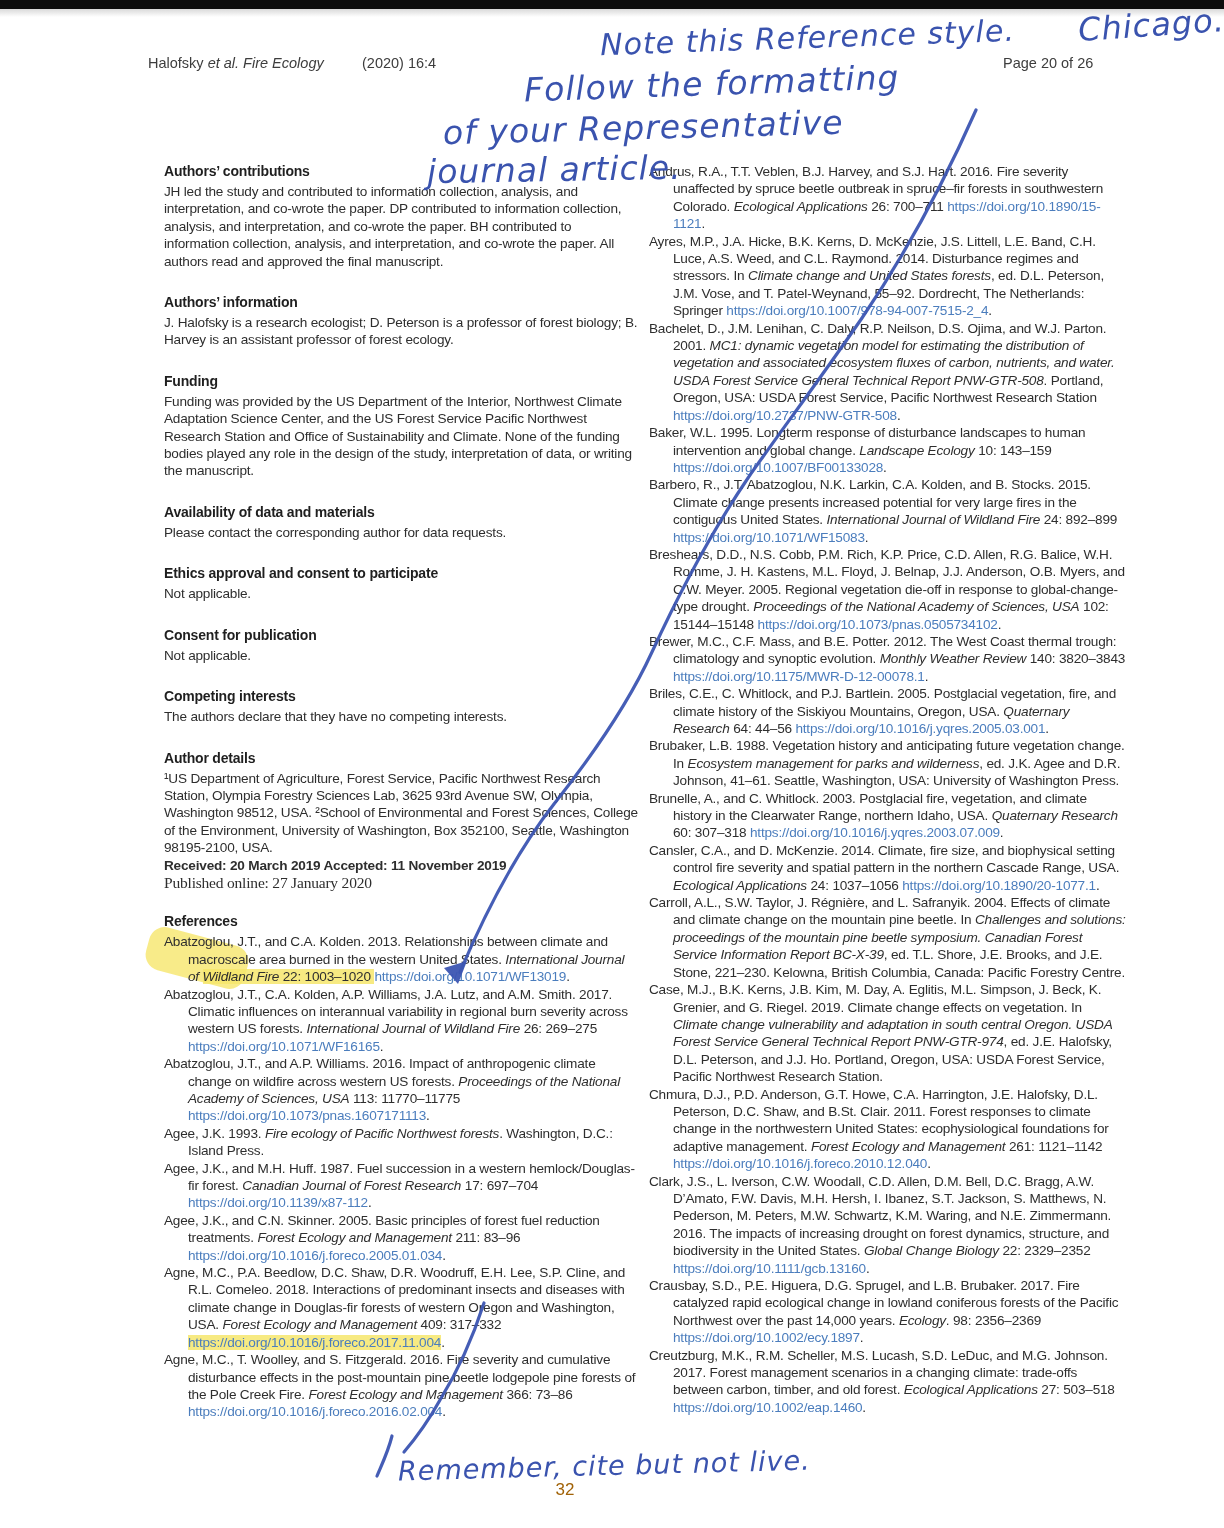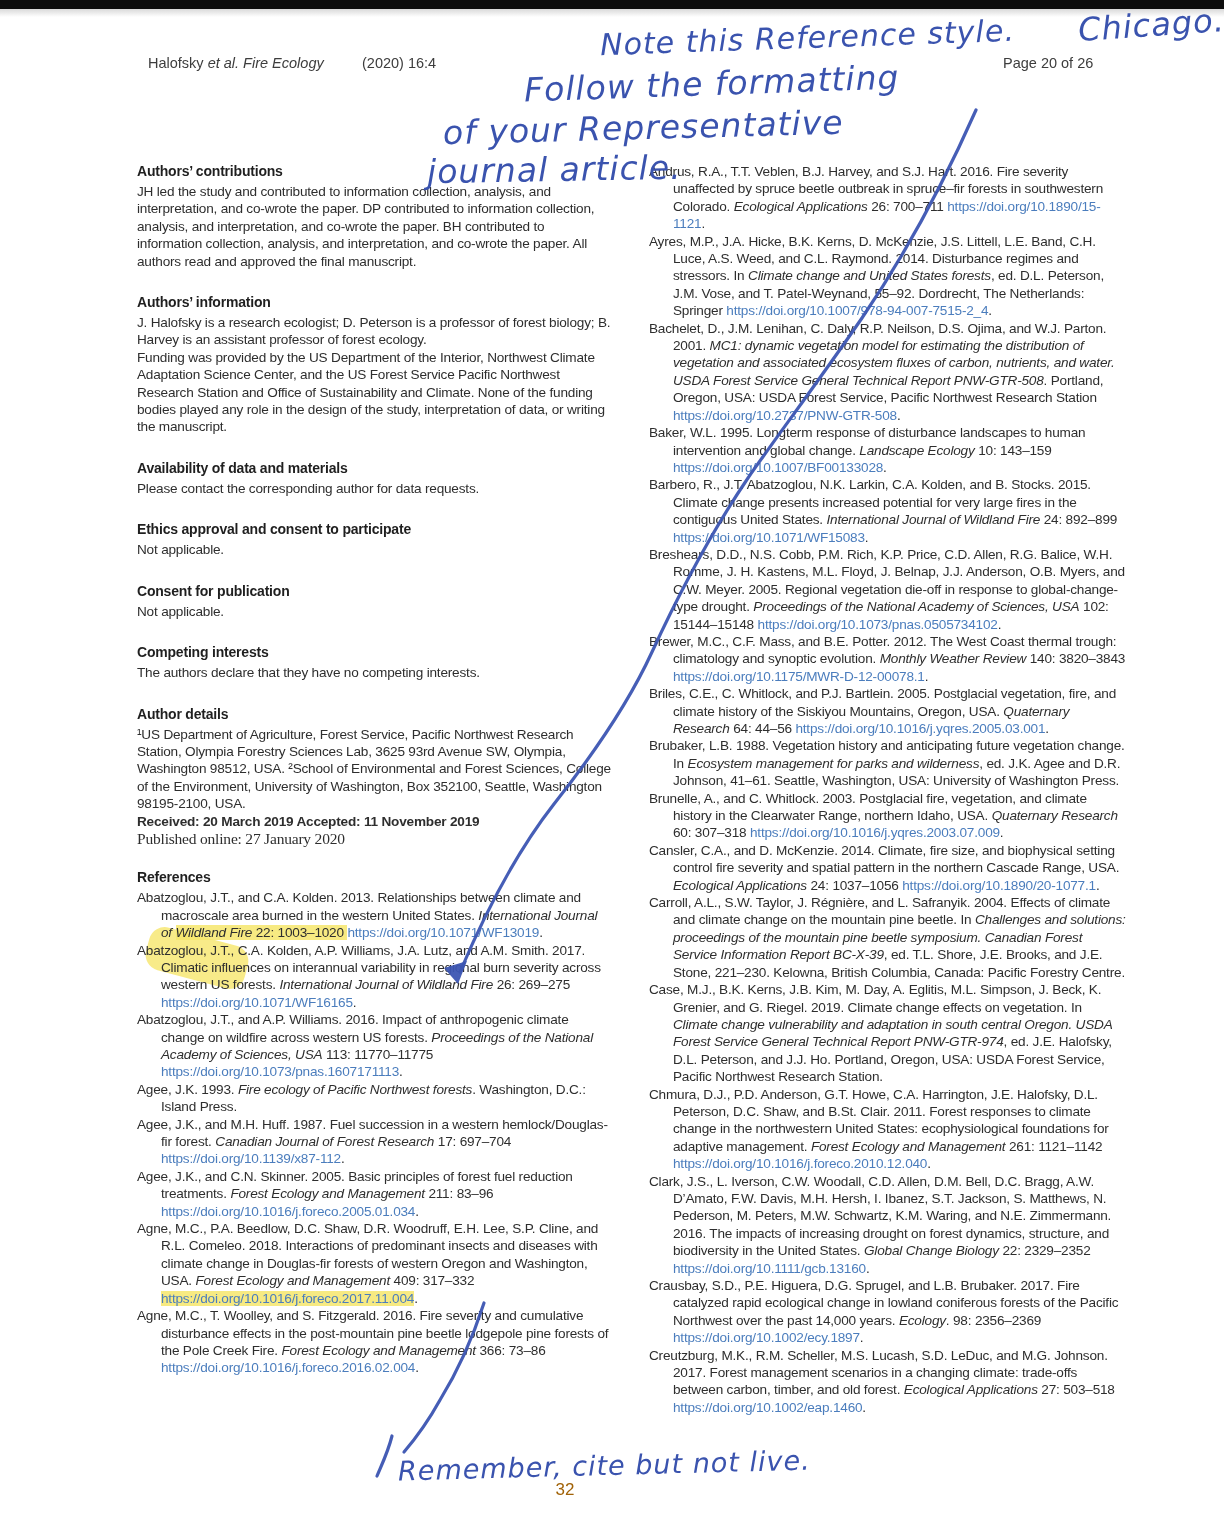--- a/index.html
+++ b/index.html
@@ -10,21 +10,21 @@
              background:linear-gradient(#d9d9d9,#ffffff);}
   
   .hdr{position:absolute;top:55px;left:0;width:1224px;font-size:14.5px;color:#3d3d3d;}
   .hdr .cit{position:absolute;left:148px;top:0;}
   .hdr .issue{position:absolute;left:362px;top:0;}
   .hdr .pg{position:absolute;left:1003px;top:0;}
   .it{font-style:italic;margin-top:20px;}
   
   .col{position:absolute;top:163px;z-index:1;font-size:13.6px;line-height:17.4px;
        letter-spacing:-0.2px;text-align:left;}
-  .col-left{left:137px;width:474px;}
+  .col-left{left:164px;width:474px;}
   .col-right{left:649px;width:477px;}
   .col h3{font-size:14px;line-height:17px;font-weight:700;color:#1f1f1f;margin:24px 0 3px 0;}
   .col h3:first-child{margin-top:0;}
   .col p{margin:0;}
   .dates{margin-top:22px;font-weight:700;}
   .pubonline{font-family:"Liberation Serif",serif;font-size:15.5px;font-weight:400;}
   .refs-head{margin-top:22px !important;}
   p.ref{margin:0;text-indent:-24px;padding-left:24px;}
   .i{font-style:italic;}
   .link{color:#4b7dbd;}
@@ -65,20 +65,21 @@
   <span class="hw hw5">Remember, cite but not live.</span>
 
   <div class="highlight-wedge"></div>
 
   <div class="col col-left">
     <div id="left-sections">
         <h3>Authors’ contributions</h3>
         <p>JH led the study and contributed to information collection, analysis, and interpretation, and co-wrote the paper. DP contributed to information collection, analysis, and interpretation, and co-wrote the paper. BH contributed to information collection, analysis, and interpretation, and co-wrote the paper. All authors read and approved the final manuscript.</p>
         <h3>Authors’ information</h3>
         <p>J. Halofsky is a research ecologist; D. Peterson is a professor of forest biology; B. Harvey is an assistant professor of forest ecology.</p>
+        <h3>Funding</h3>
         <p>Funding was provided by the US Department of the Interior, Northwest Climate Adaptation Science Center, and the US Forest Service Pacific Northwest Research Station and Office of Sustainability and Climate. None of the funding bodies played any role in the design of the study, interpretation of data, or writing the manuscript.</p>
         <h3>Availability of data and materials</h3>
         <p>Please contact the corresponding author for data requests.</p>
         <h3>Ethics approval and consent to participate</h3>
         <p>Not applicable.</p>
         <h3>Consent for publication</h3>
         <p>Not applicable.</p>
         <h3>Competing interests</h3>
         <p>The authors declare that they have no competing interests.</p>
         <h3>Author details</h3>

